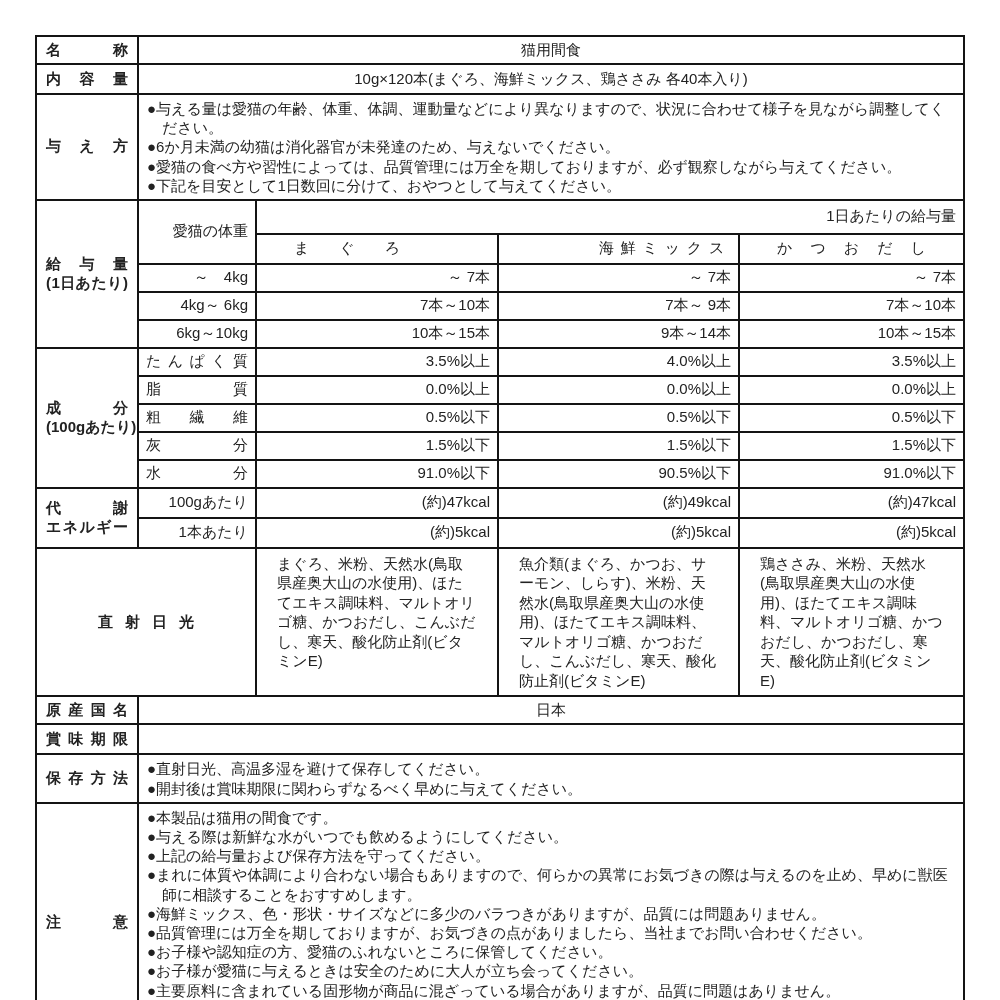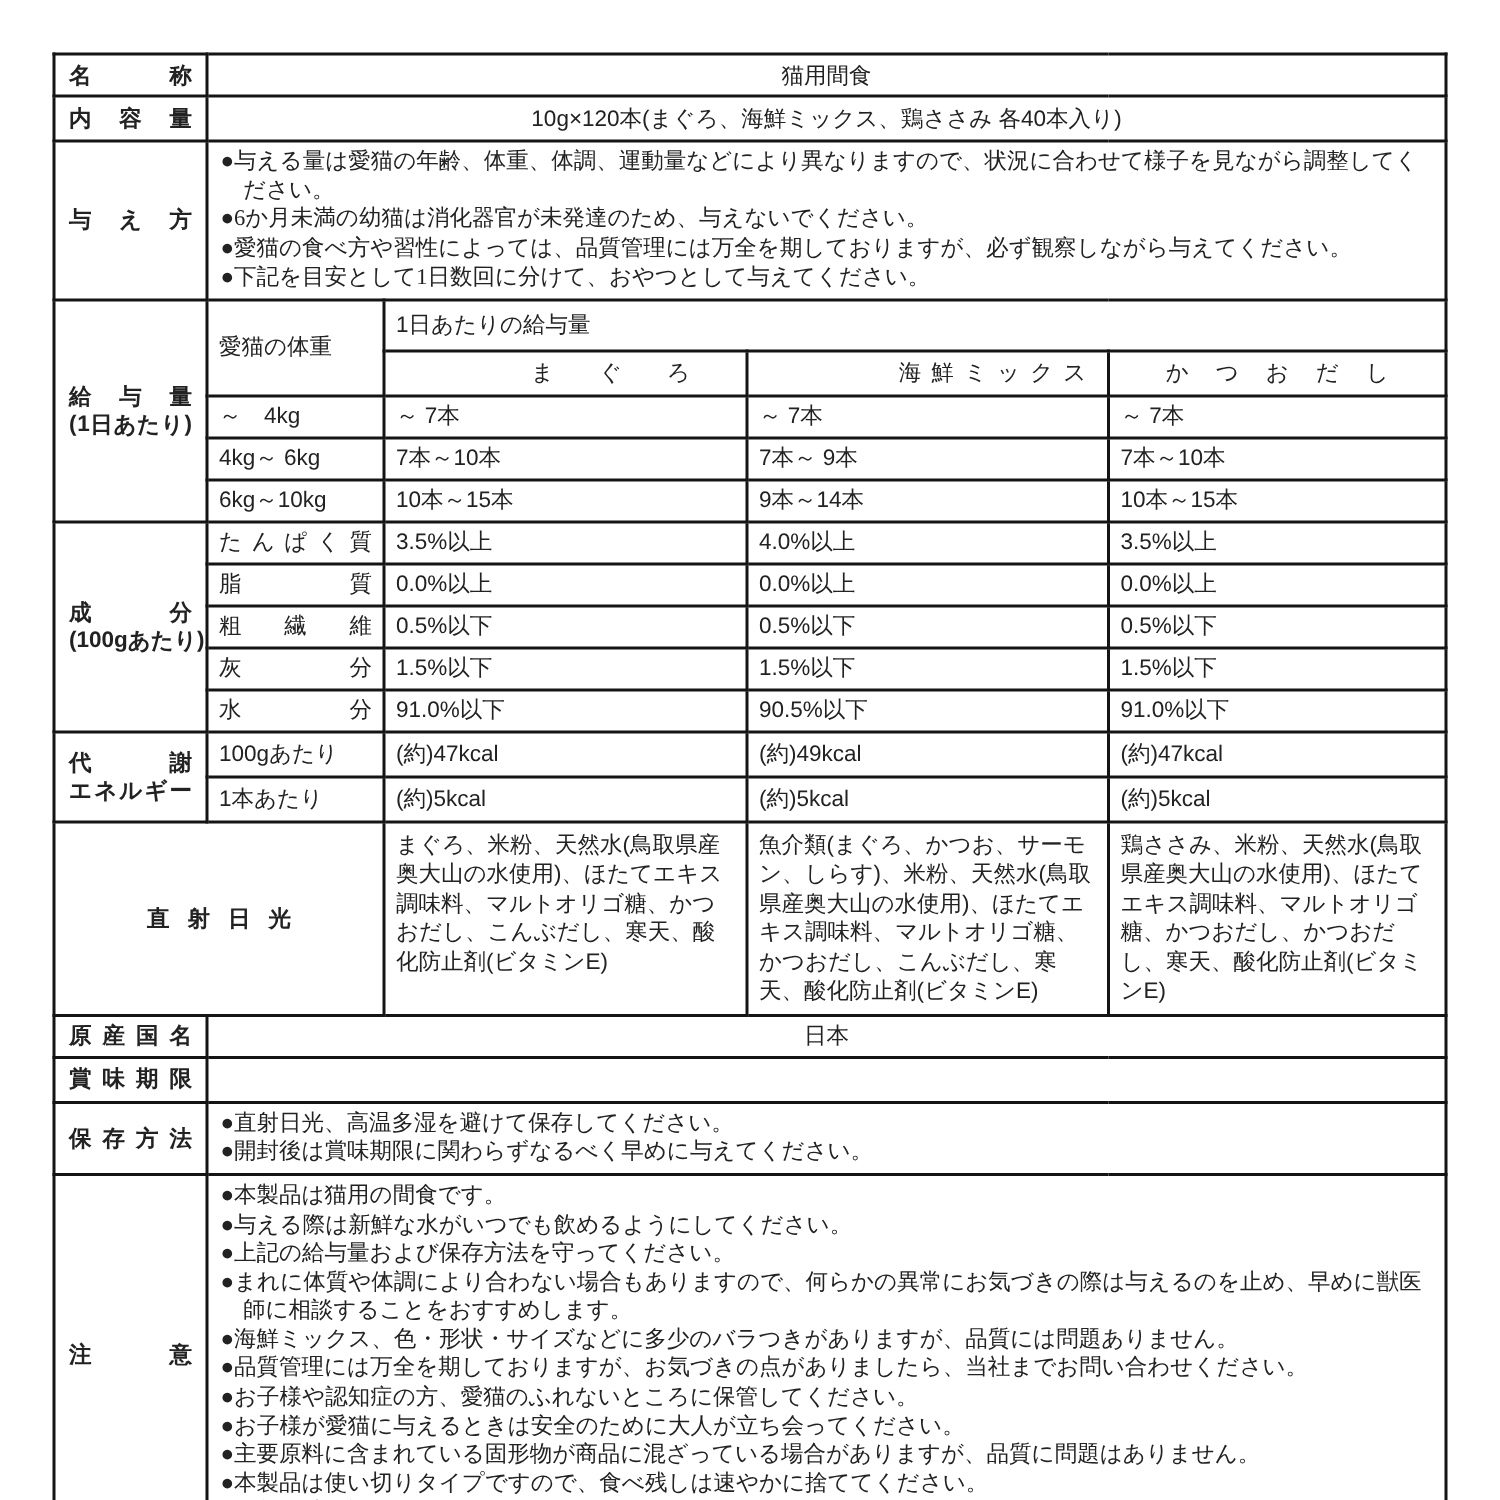--- a/index.html
+++ b/index.html
@@ -5,26 +5,26 @@
   html,body{margin:0;padding:0;background:#fff;}
   body{width:1000px;height:1000px;position:relative;
        font-family:"Liberation Sans","DejaVu Sans",sans-serif;color:#222;}
   .wrap{position:absolute;left:35px;top:35px;}
   table{border-collapse:collapse;table-layout:fixed;width:928px;background:#fff;}
   col.c0{width:102px}col.c1{width:118px}col.c2{width:242px}col.c3{width:241px}col.c4{width:225px}
   td,th{border:2px solid #141414;font-size:15px;font-weight:normal;color:#222;
         padding:2px 7px;vertical-align:middle;overflow:hidden;}
   th.lbl{font-weight:bold;padding:2px 9px;}
   .jchars{display:flex;justify-content:space-between;width:100%;}
-  .ctr{text-align:left;margin-left:28px;}
+  .ctr{text-align:right;margin-left:28px;}
   .val{text-align:center;}
   .bullets{padding:4px 8px;vertical-align:top;}
-  .bullet{margin:0;padding-left:1em;text-indent:-1em;line-height:1.28;font-family:Liberation Serif, serif;}
-  .ing{vertical-align:top;padding:5px 7px;line-height:1.3;text-align:left;}
-  .flavor{letter-spacing:2em;text-indent:2em;text-align:right;}
+  .bullet{margin:0;padding-left:1em;text-indent:-1em;line-height:1.28;}
+  .ing{vertical-align:top;padding:5px 20px;line-height:1.3;text-align:left;}
+  .flavor{letter-spacing:2em;text-indent:2em;text-align:left;}
   .flavor6{letter-spacing:.45em;text-indent:.45em;text-align:right;}
   .flavor4{letter-spacing:1.2em;text-indent:1.2em;text-align:center;}
   .ingLbl{text-align:center;letter-spacing:.8em;text-indent:.8em;font-weight:bold;}
   tr.h28{height:28px}tr.h30{height:30px}tr.h34{height:34px}tr.h48{height:48px}
   tr.h86{height:86px}tr.h120{height:120px}tr.h218{height:218px}
 </style>
 </head>
 <body>
 
 <div class="wrap">

